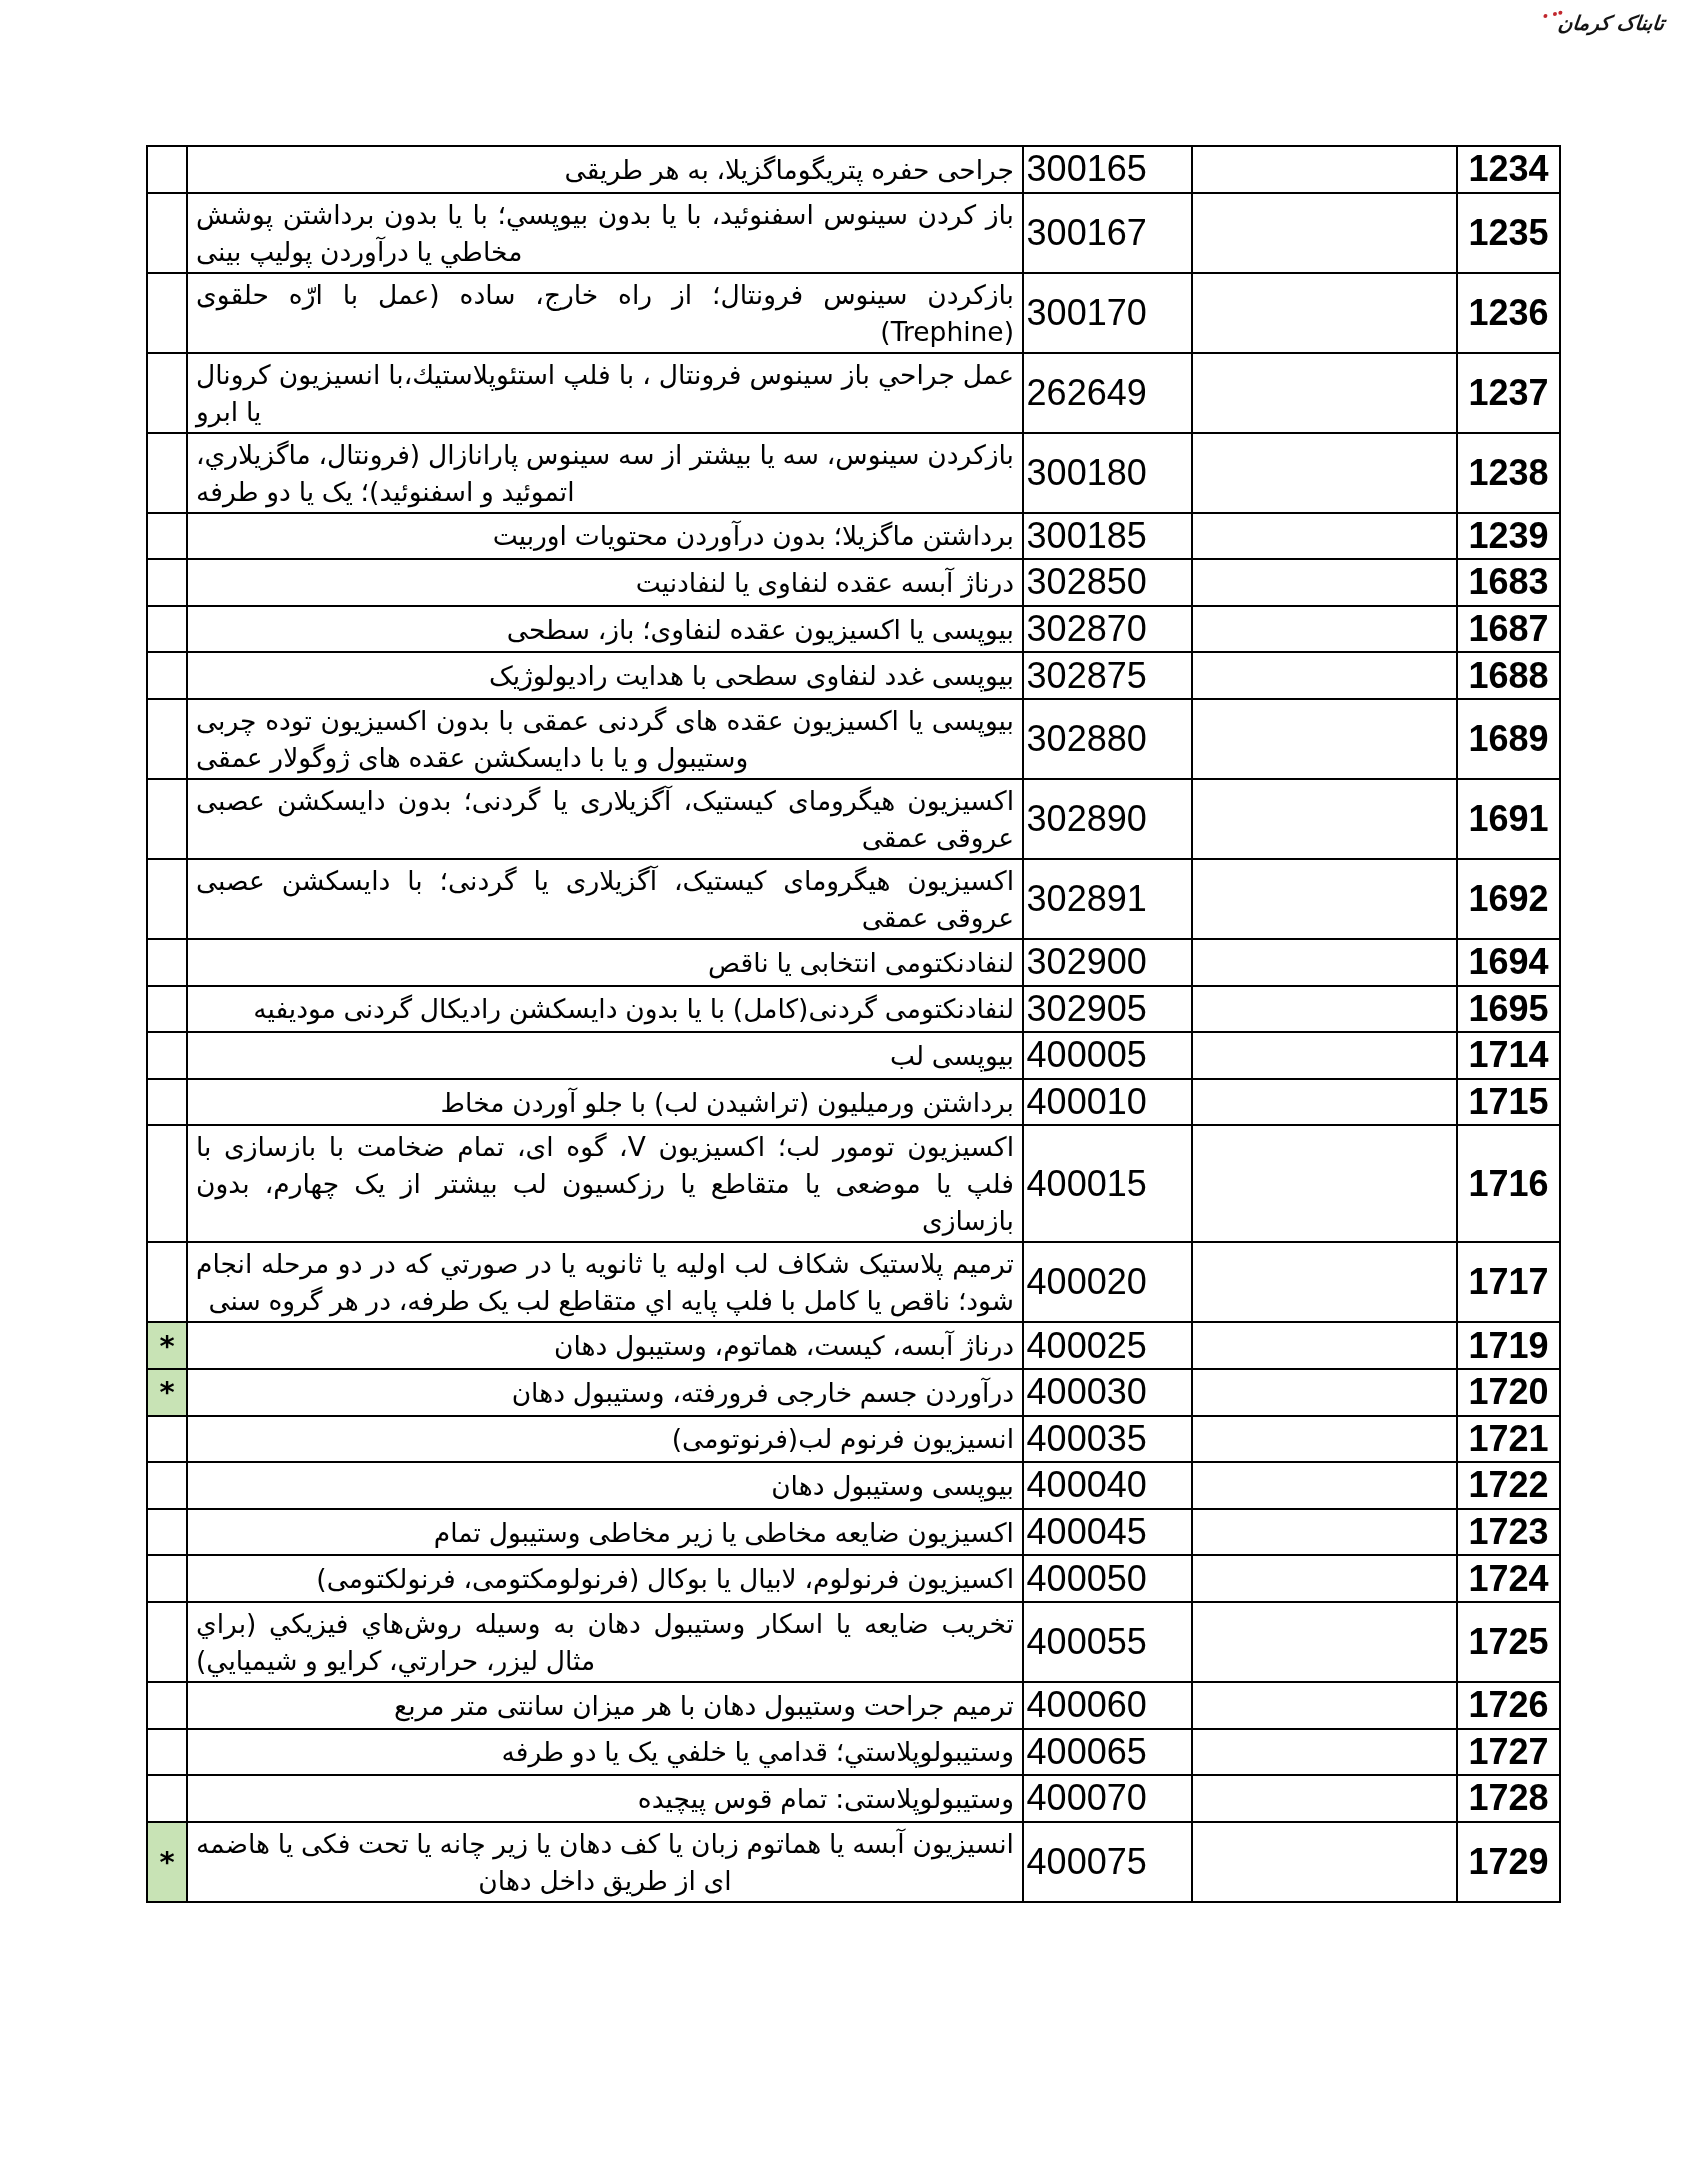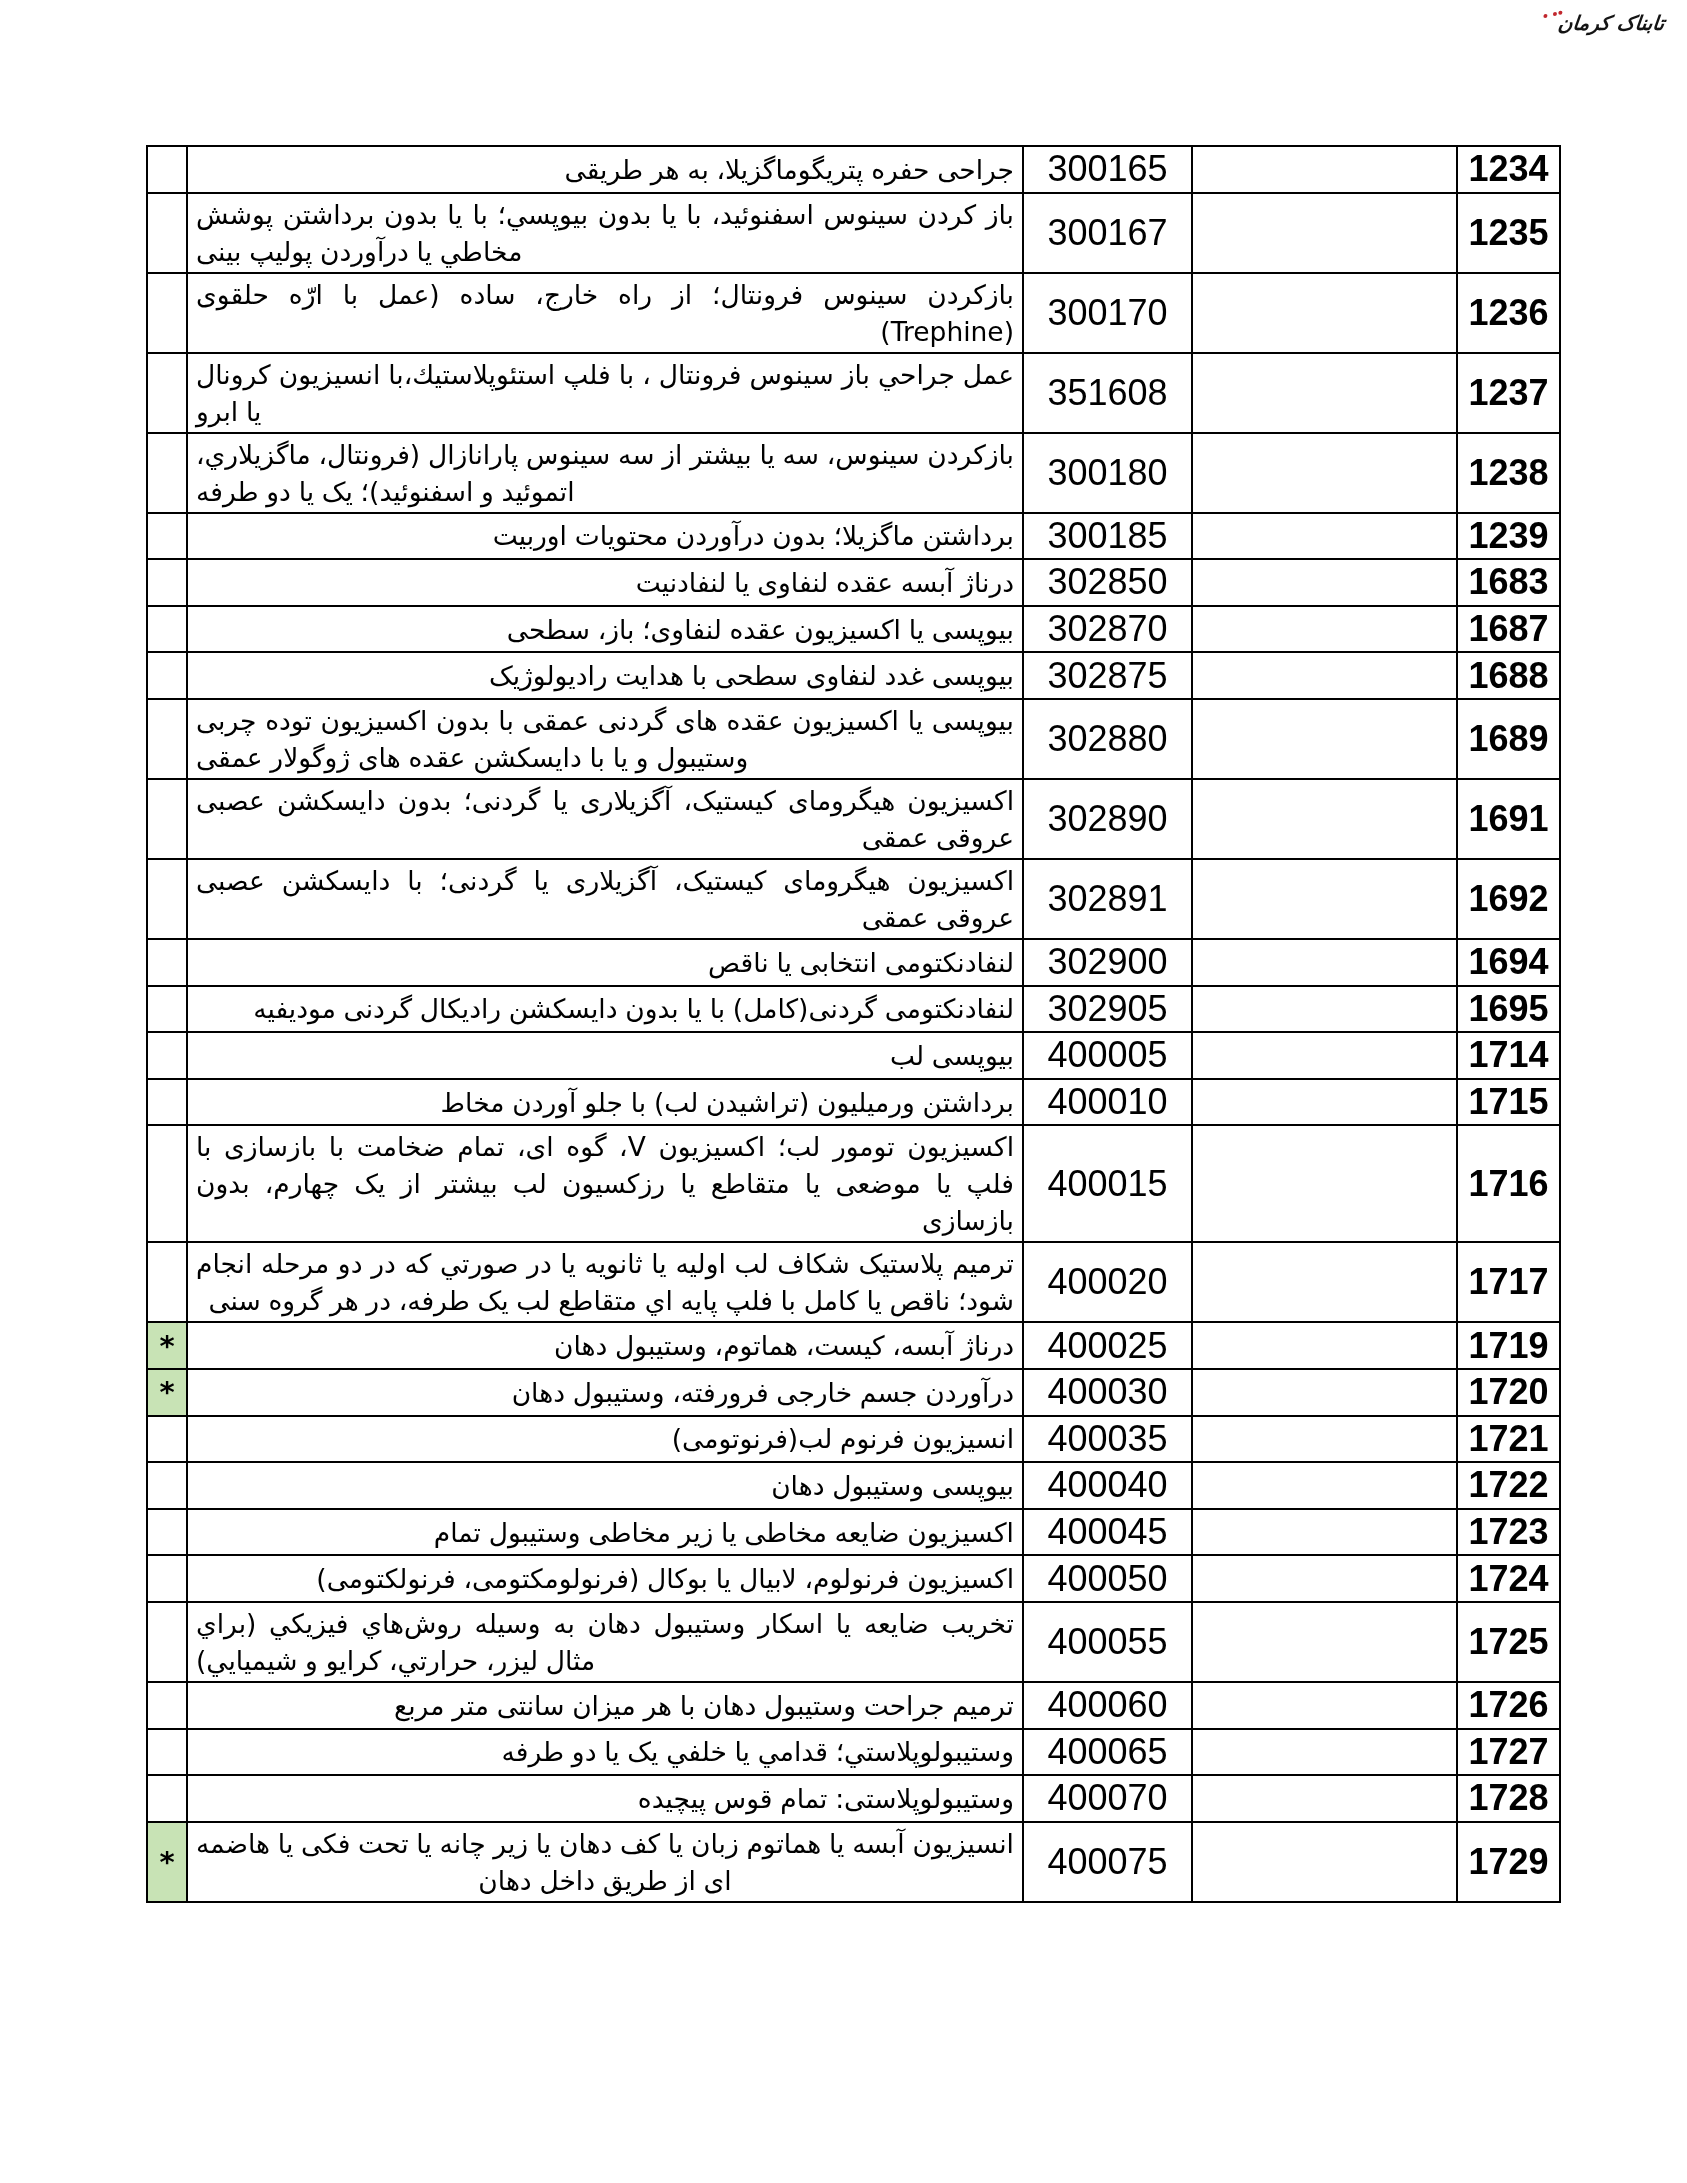--- a/index.html
+++ b/index.html
@@ -73,21 +73,20 @@
     color:#000;
     padding:2px 8px;
     word-spacing:-0.7px;
   }
   td.desc.last-left{text-align-last:left;border-radius:10px;}
   td.desc.last-center{text-align-last:center;}
   td.desc.last-right{text-align-last:right;}
   td.code{
     font-family:"Liberation Sans","DejaVu Sans",sans-serif;
     font-size:36px;
-    text-align:center;
     color:#000;
     padding:1.3px 2.6px;
   }
   td.blank{padding:0;}
   td.num{
     font-family:"Liberation Sans","DejaVu Sans",sans-serif;
     font-size:36px;
     font-weight:bold;
     text-align:center;
     color:#000;
@@ -128,21 +127,21 @@
       <tr>
         <td class="star"></td>
         <td class="desc last-right">بازکردن سینوس فرونتال؛ از راه خارج، ساده (عمل با ارّه حلقوی (Trephine)</td>
         <td class="code">300170</td>
         <td class="blank"></td>
         <td class="num">1236</td>
       </tr>
       <tr>
         <td class="star"></td>
         <td class="desc last-left">عمل جراحي باز سینوس فرونتال ، با فلپ استئوپلاستیك،با انسیزیون کرونال یا ابرو</td>
-        <td class="code">351608</td>
+        <td class="code">262649</td>
         <td class="blank"></td>
         <td class="num">1237</td>
       </tr>
       <tr>
         <td class="star"></td>
         <td class="desc last-left">بازکردن سینوس، سه یا بیشتر از سه سینوس پارانازال (فرونتال، ماگزیلاري، اتموئید و اسفنوئید)؛ یک یا دو طرفه</td>
         <td class="code">300180</td>
         <td class="blank"></td>
         <td class="num">1238</td>
       </tr>

